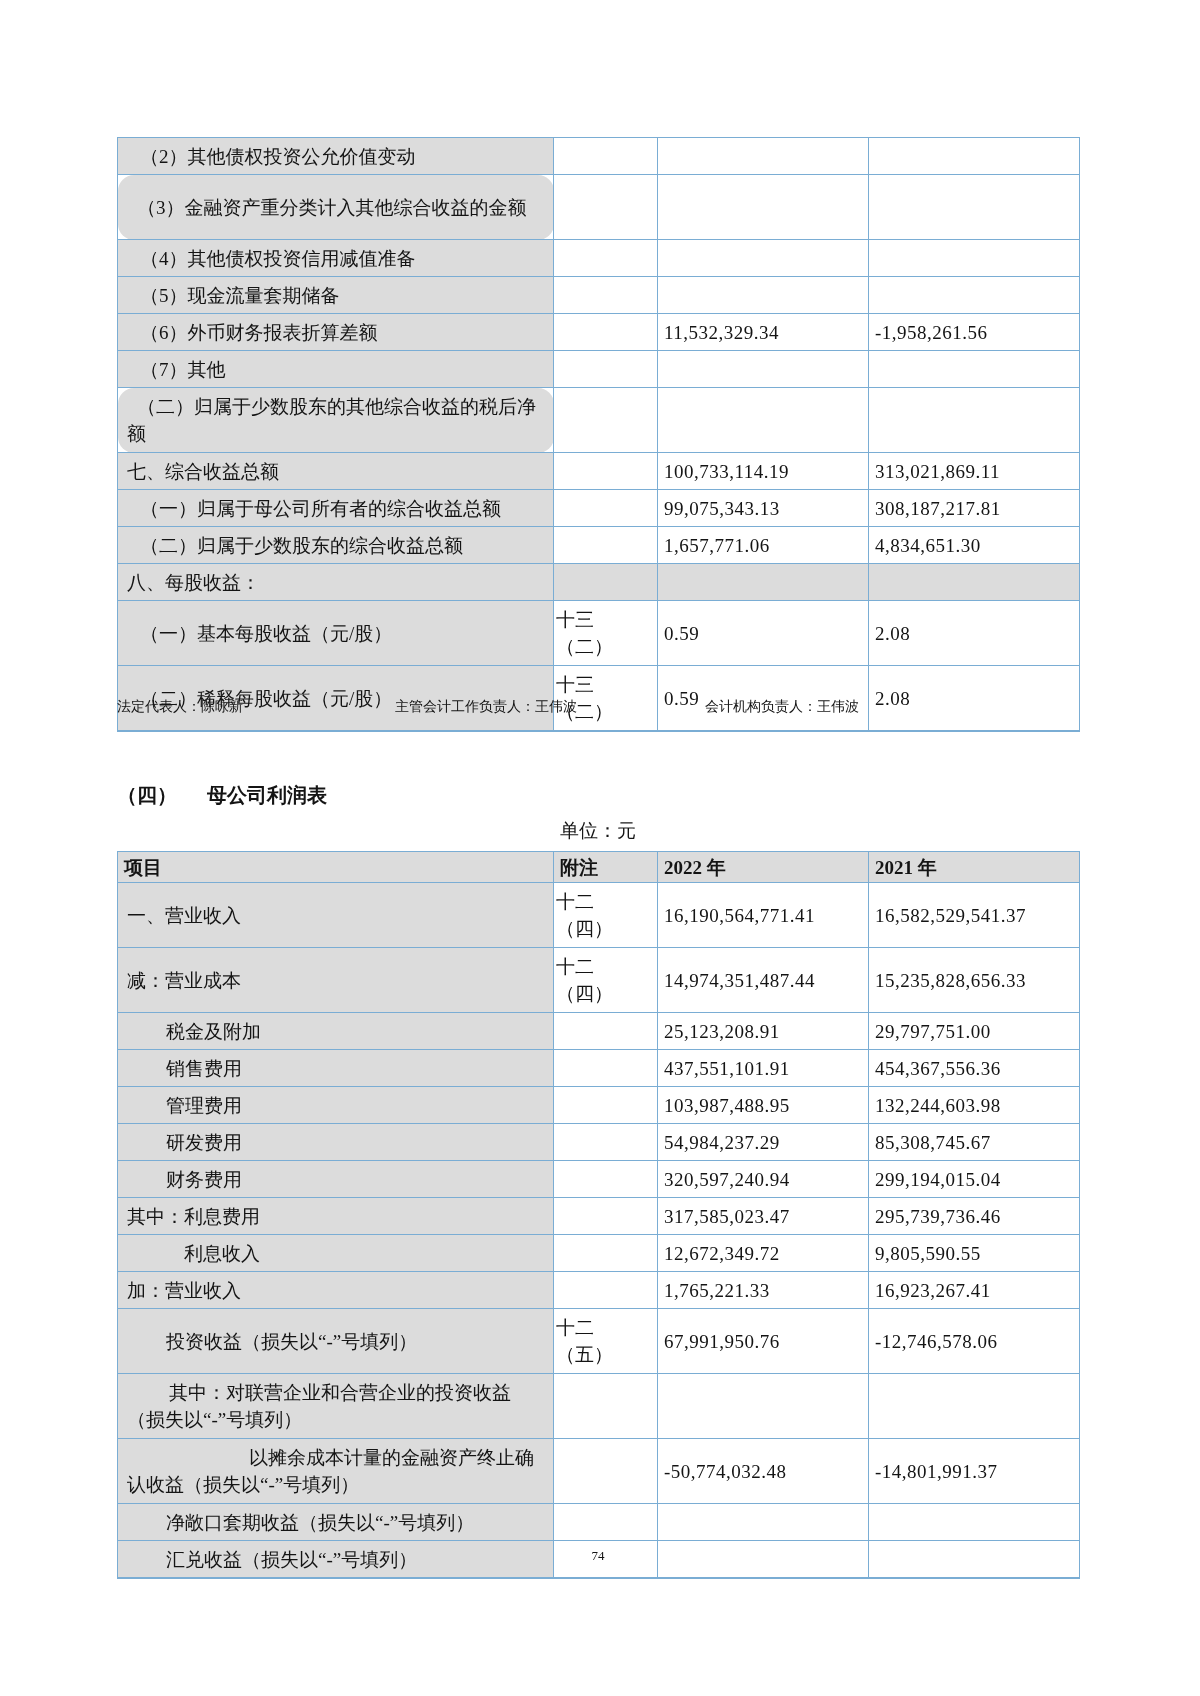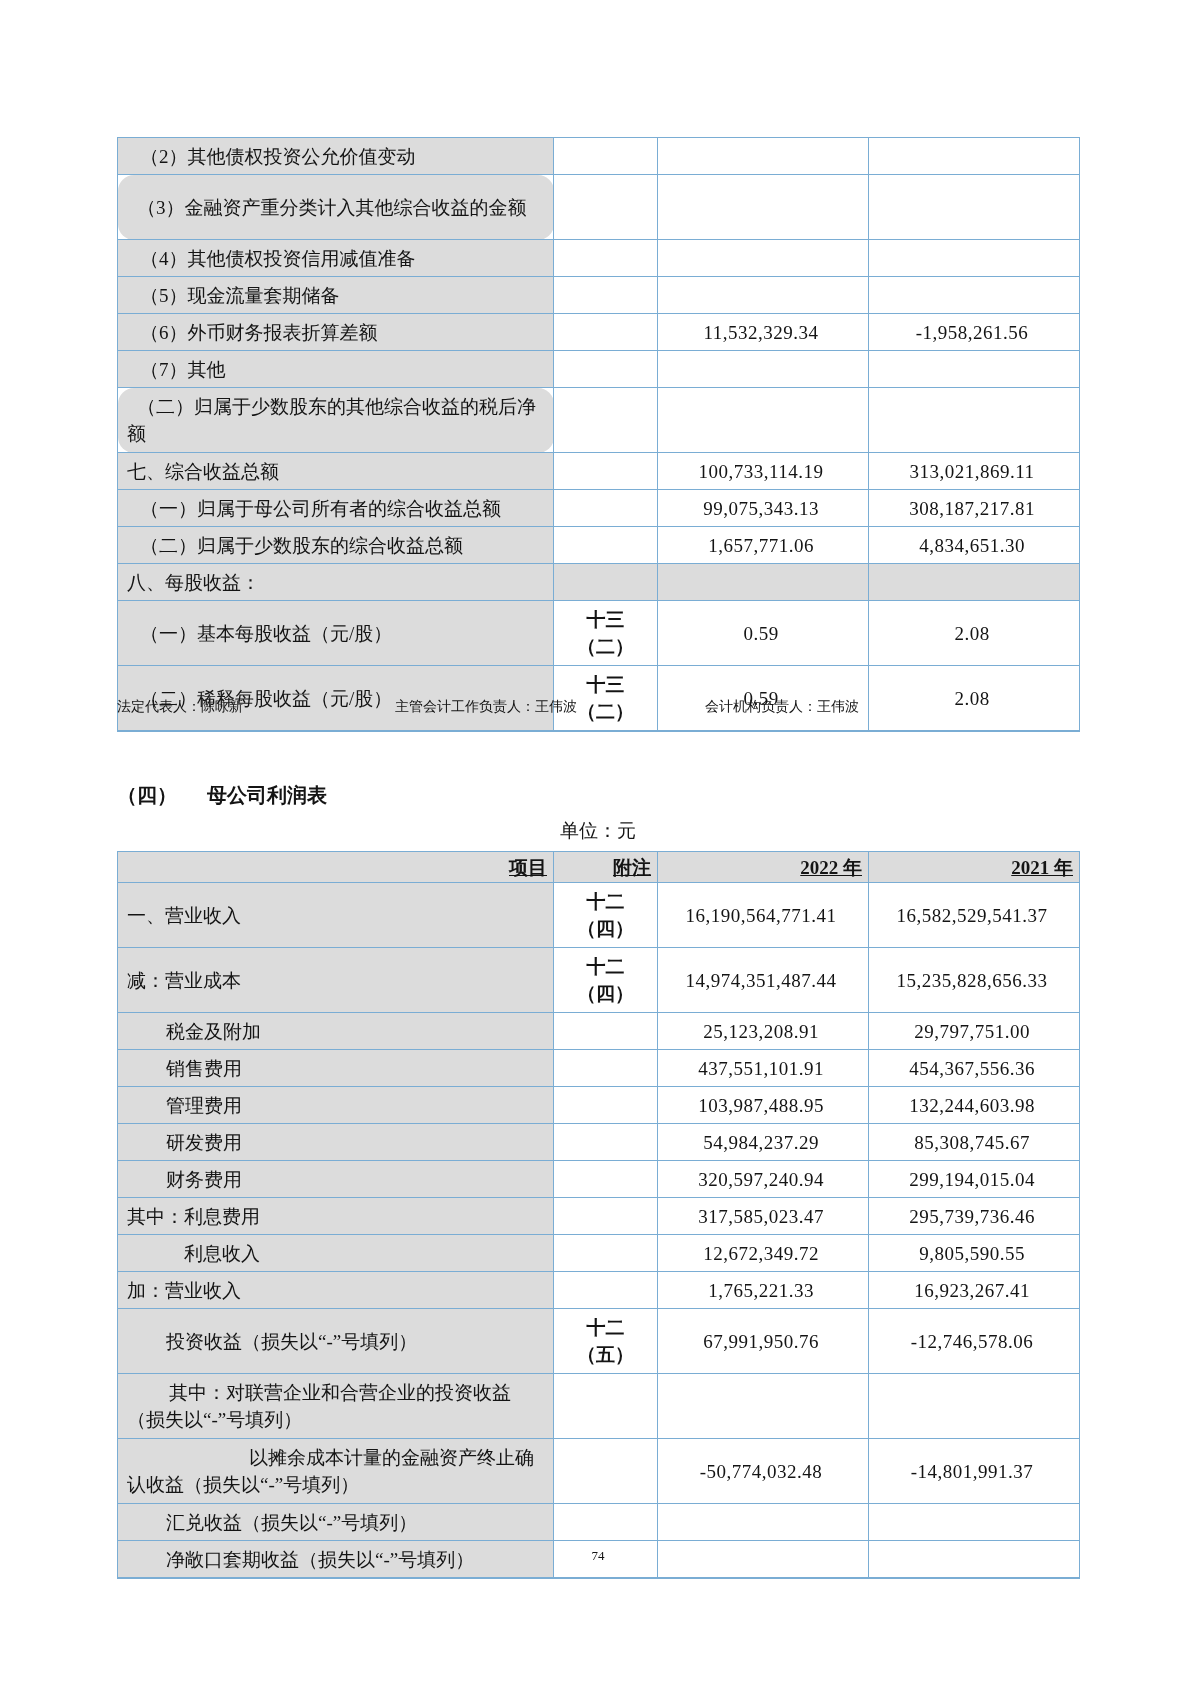--- a/index.html
+++ b/index.html
@@ -26,25 +26,25 @@
   #t2{top:851px;}
   td,th{
     border:1px solid var(--table-border-blue);
     font-size:19px;line-height:27px;font-weight:normal;
     padding:1px 6px;vertical-align:middle;overflow:hidden;
   }
   tr.s td{height:34px;}
   tr.d td{height:62px;}
   tr.hd td{height:28px;}
   .lbl{background:var(--cell-bg-gray);text-align:left;padding-left:9px;}
-  .note{text-align:center;white-space:pre-line;padding:1px 2px;font-weight:bold;}
-  .val{text-align:center;padding-right:10px;letter-spacing:0.5px;white-space:nowrap;}
+  .note{text-align:left;white-space:pre-line;padding:1px 2px;}
+  .val{text-align:left;padding-right:10px;letter-spacing:0.5px;white-space:nowrap;}
   .b{font-weight:normal;}
   .gray-row td{background:var(--cell-bg-gray);}
-  .hd td{background:var(--cell-bg-gray);text-align:right;font-weight:bold;text-decoration:underline;}
+  .hd td{background:var(--cell-bg-gray);text-align:left;font-weight:bold;}
   .ind1{padding-left:22px;}
   .ind2{padding-left:48px;}
   .ind3{padding-left:66px;}
   .fl1{padding-left:9px;text-indent:10px;border-radius:16px;}
   .fl2{padding-left:9px;text-indent:42px;}
   .fl3{padding-left:9px;text-indent:122px;}
 
   .signatures{
     position:absolute;left:117px;top:698px;width:962px;height:26px;
     font-size:14px;
@@ -267,27 +267,27 @@
         <td class="val"></td>
         <td class="val"></td>
       </tr>
       <tr class="d">
         <td class="lbl fl3">以摊余成本计量的金融资产终止确认收益（损失以“-”号填列）</td>
         <td class="note"></td>
         <td class="val">-50,774,032.48</td>
         <td class="val">-14,801,991.37</td>
       </tr>
       <tr class="s">
+        <td class="lbl ind2">净敞口套期收益（损失以“-”号填列）</td>
+        <td class="note"></td>
+        <td class="val"></td>
+        <td class="val"></td>
+      </tr>
+      <tr class="s">
         <td class="lbl ind2">汇兑收益（损失以“-”号填列）</td>
-        <td class="note"></td>
-        <td class="val"></td>
-        <td class="val"></td>
-      </tr>
-      <tr class="s">
-        <td class="lbl ind2">净敞口套期收益（损失以“-”号填列）</td>
         <td class="note"></td>
         <td class="val"></td>
         <td class="val"></td>
       </tr>
     </tbody>
   </table>
 
   <div class="page-number">74</div>
 
 </div>

